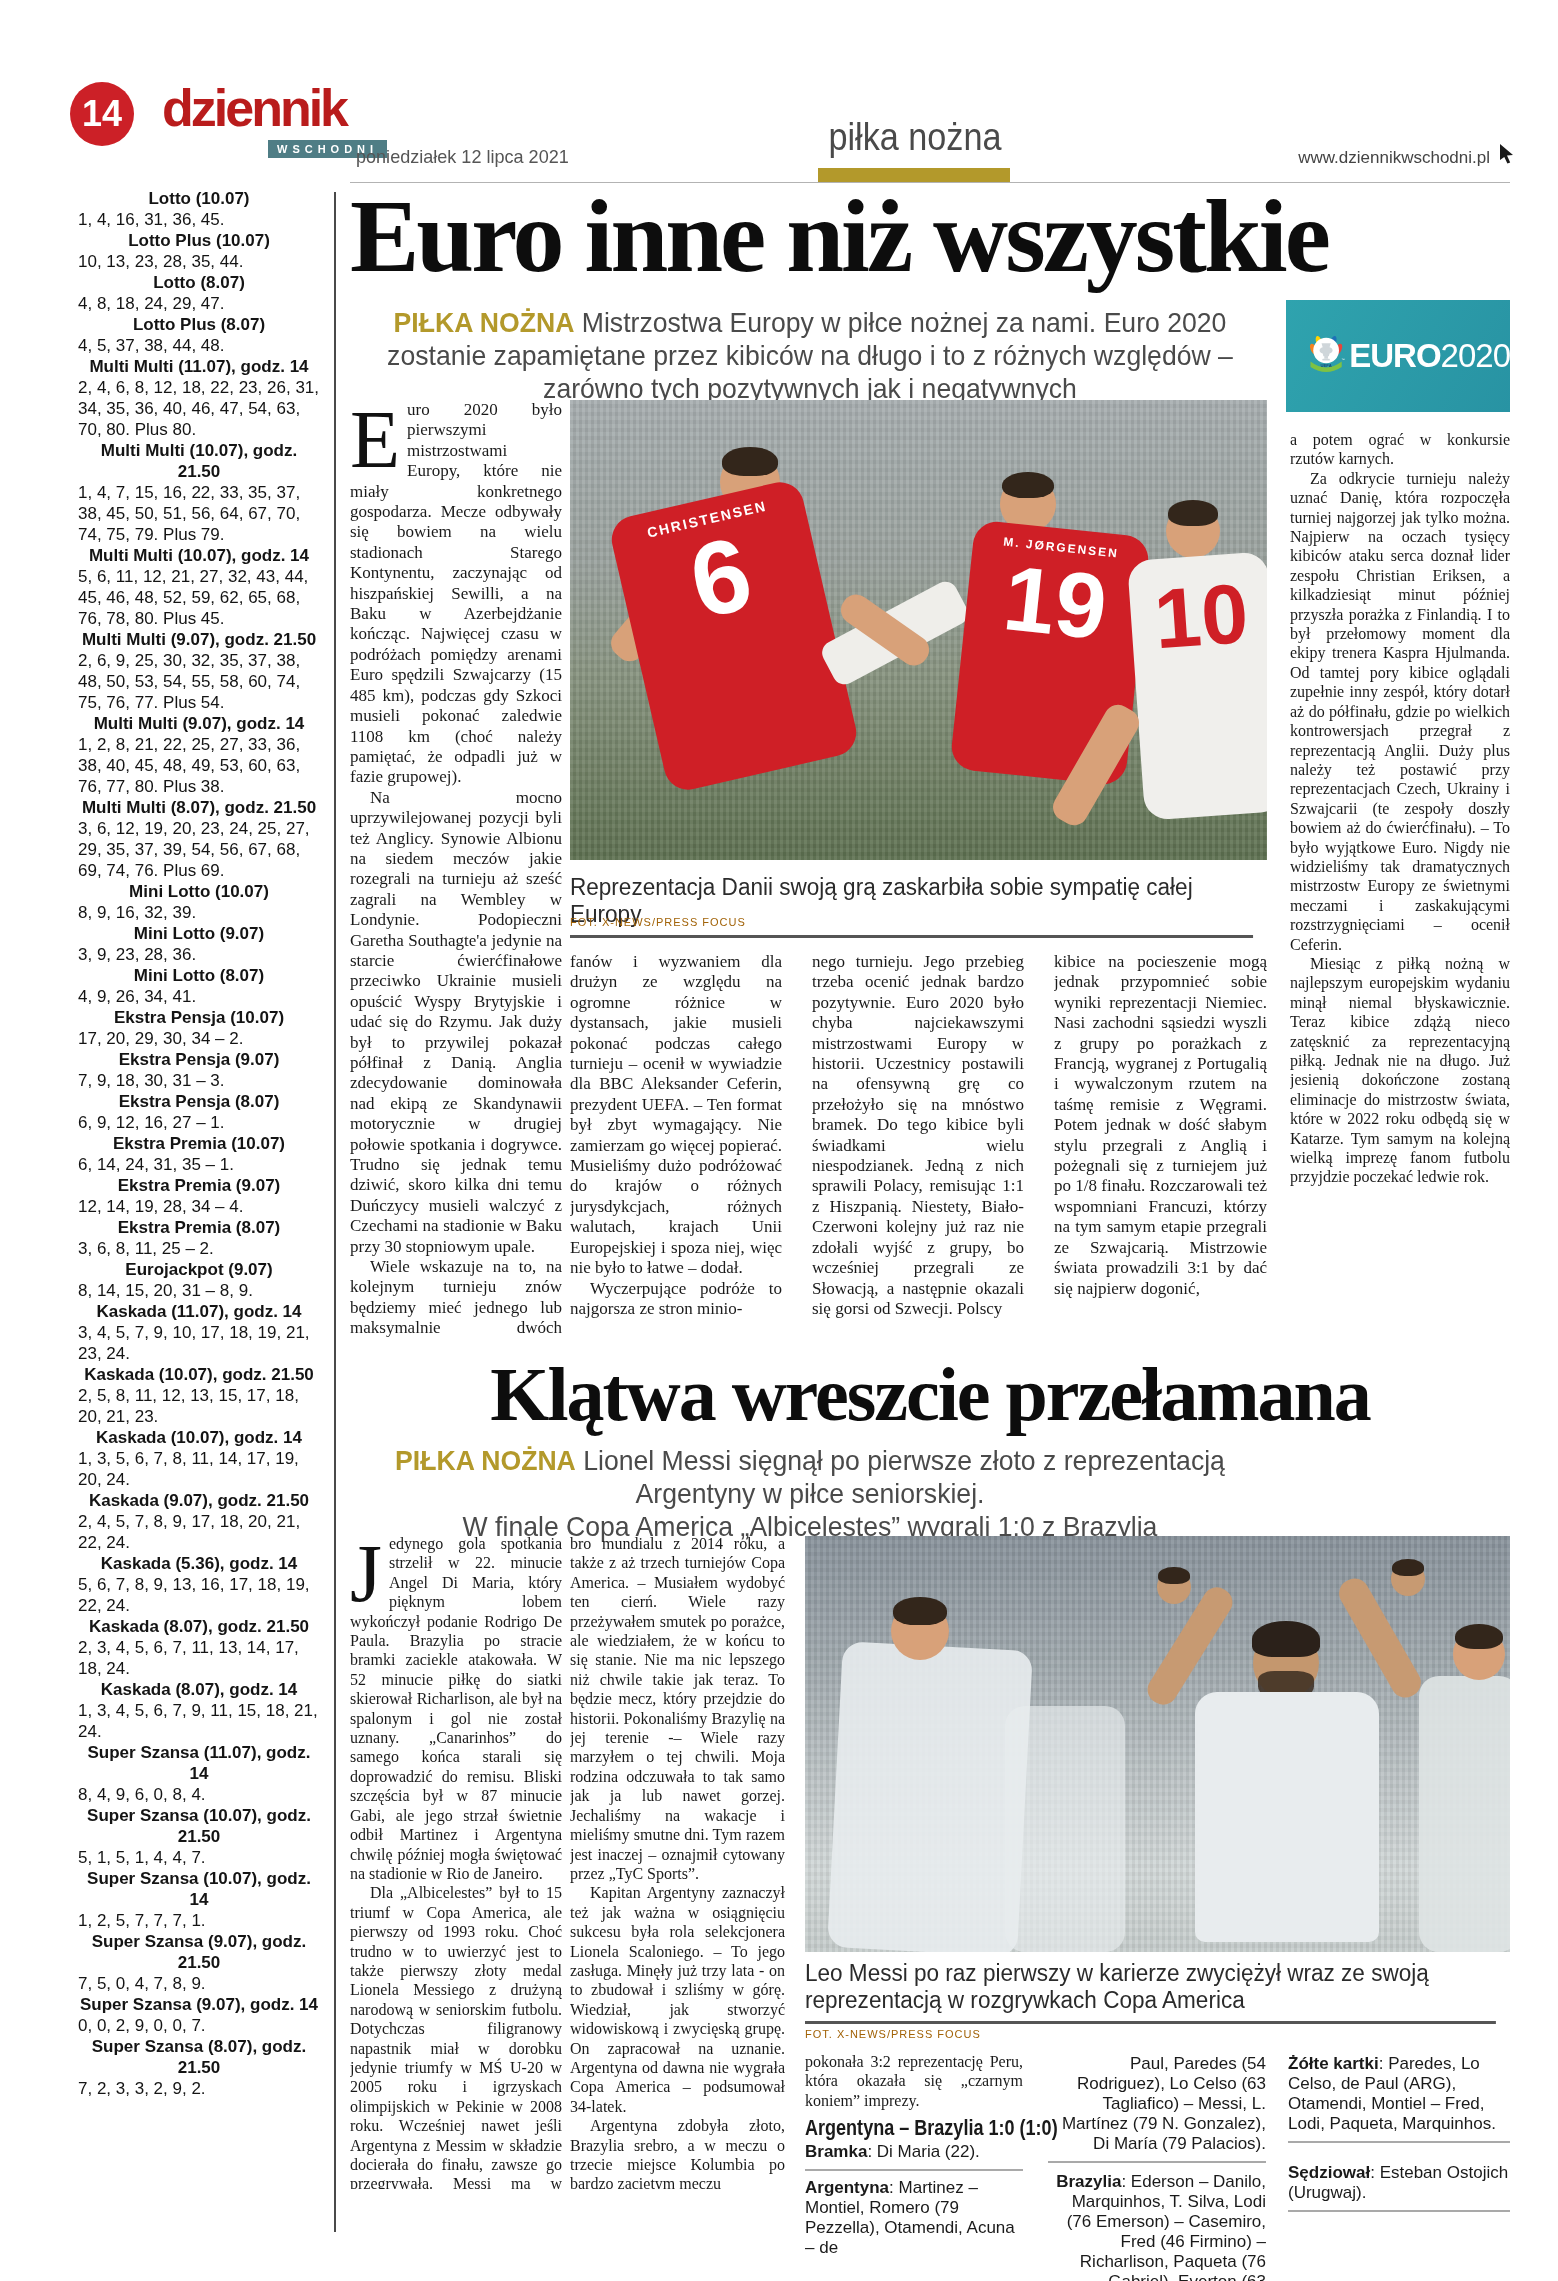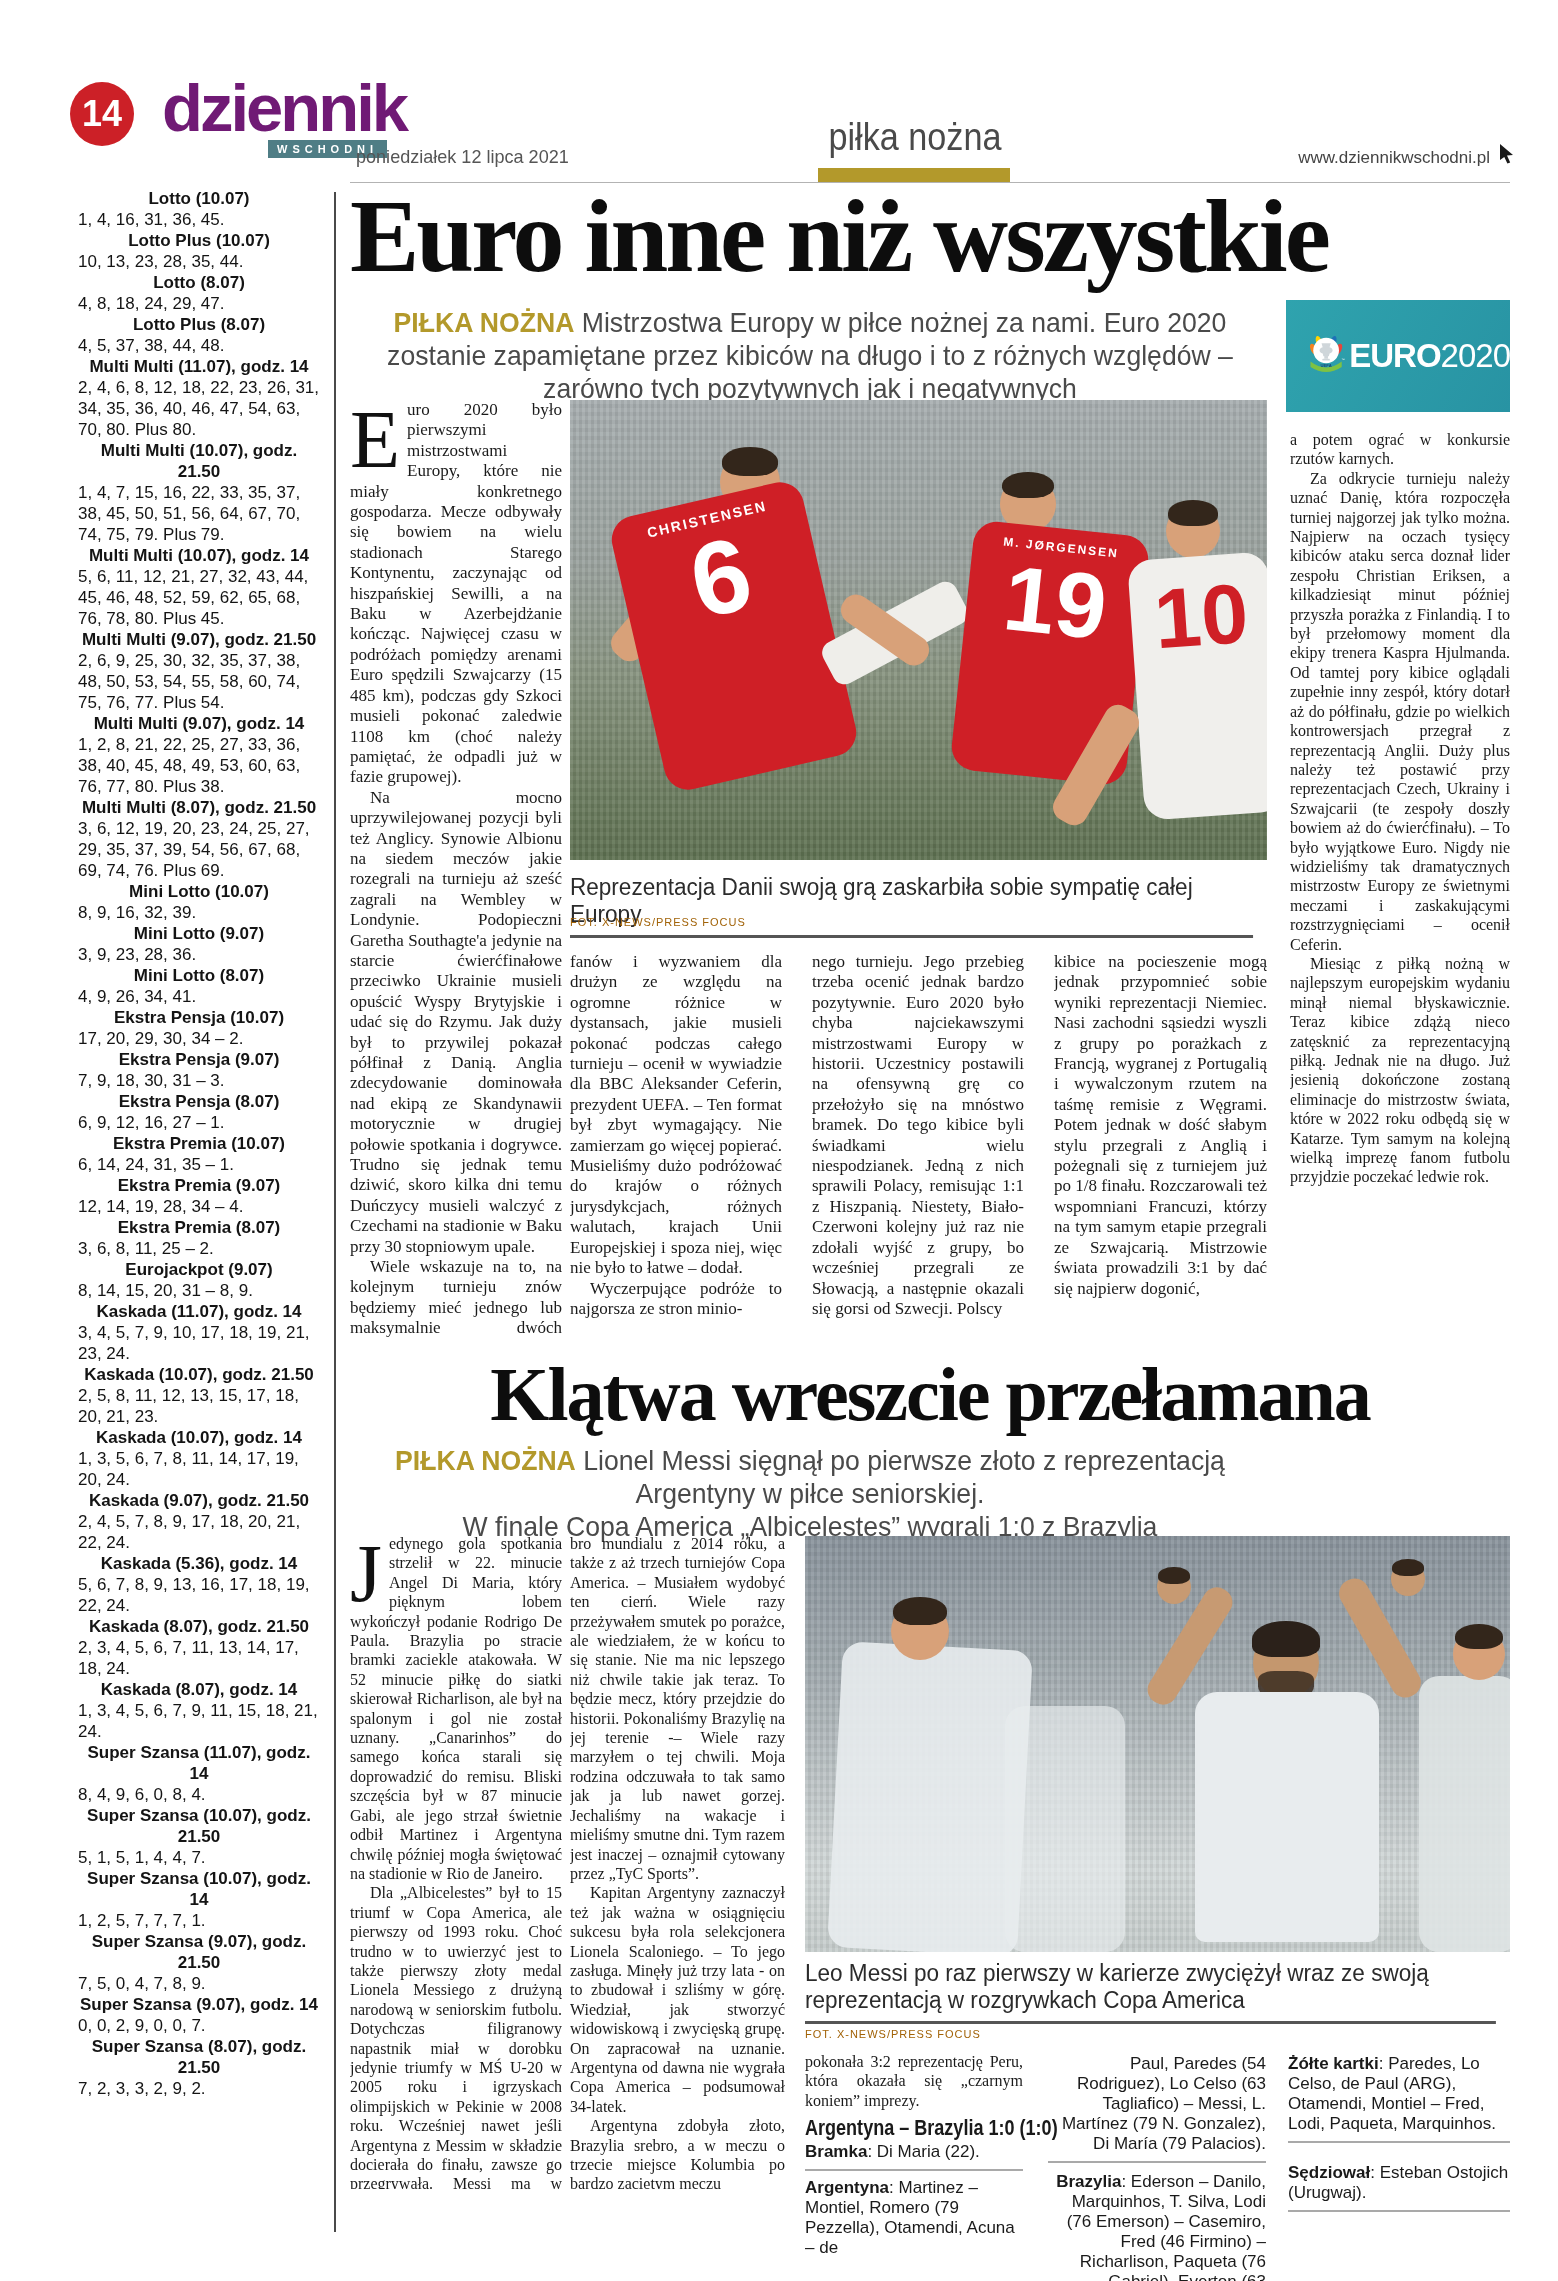--- a/index.html
+++ b/index.html
@@ -5,21 +5,21 @@
   html,body{margin:0;padding:0;background:#e8e8e8;}
   .page{position:relative;width:1558px;height:2281px;background:#fff;overflow:hidden;
         font-family:"Liberation Serif",serif;color:#1a1a1a;margin:0 auto;}
   .abs{position:absolute;}
 
   
   .pagenum{left:70px;top:82px;width:64px;height:64px;border-radius:50%;background:#cc2027;
            color:#fff;font-family:"Liberation Sans",sans-serif;font-weight:bold;font-size:36px;
            display:flex;align-items:center;justify-content:center;}
   .brand{left:162px;top:78px;font-family:"Liberation Sans",sans-serif;font-weight:800;
-         color:#701a75;font-size:67px;letter-spacing:-3px;line-height:60px;}
+         color:#b91c1c;font-size:52px;letter-spacing:-3px;line-height:60px;}
   .brandsub{left:268px;top:140px;background:#4f7d85;color:#fff;font-family:"Liberation Sans",sans-serif;
             font-size:11px;letter-spacing:5px;padding:3px 9px;font-weight:bold;}
   .date{left:356px;top:146px;font-family:"Liberation Sans",sans-serif;font-size:19px;color:#555;
         transform:scaleX(.95);transform-origin:left;}
   .headrule{left:350px;top:182px;width:1160px;height:1px;background:#b3b3b3;}
   .section{left:790px;top:116px;width:250px;text-align:center;font-family:"Liberation Sans",sans-serif;
            font-size:38px;color:#4a4a4a;transform:scaleX(.9);}
   .goldbar{left:818px;top:168px;width:192px;height:14px;background:#b3992b;}
   .website{left:1230px;top:148px;width:260px;text-align:right;font-family:"Liberation Sans",sans-serif;
            font-size:17px;color:#444;}

